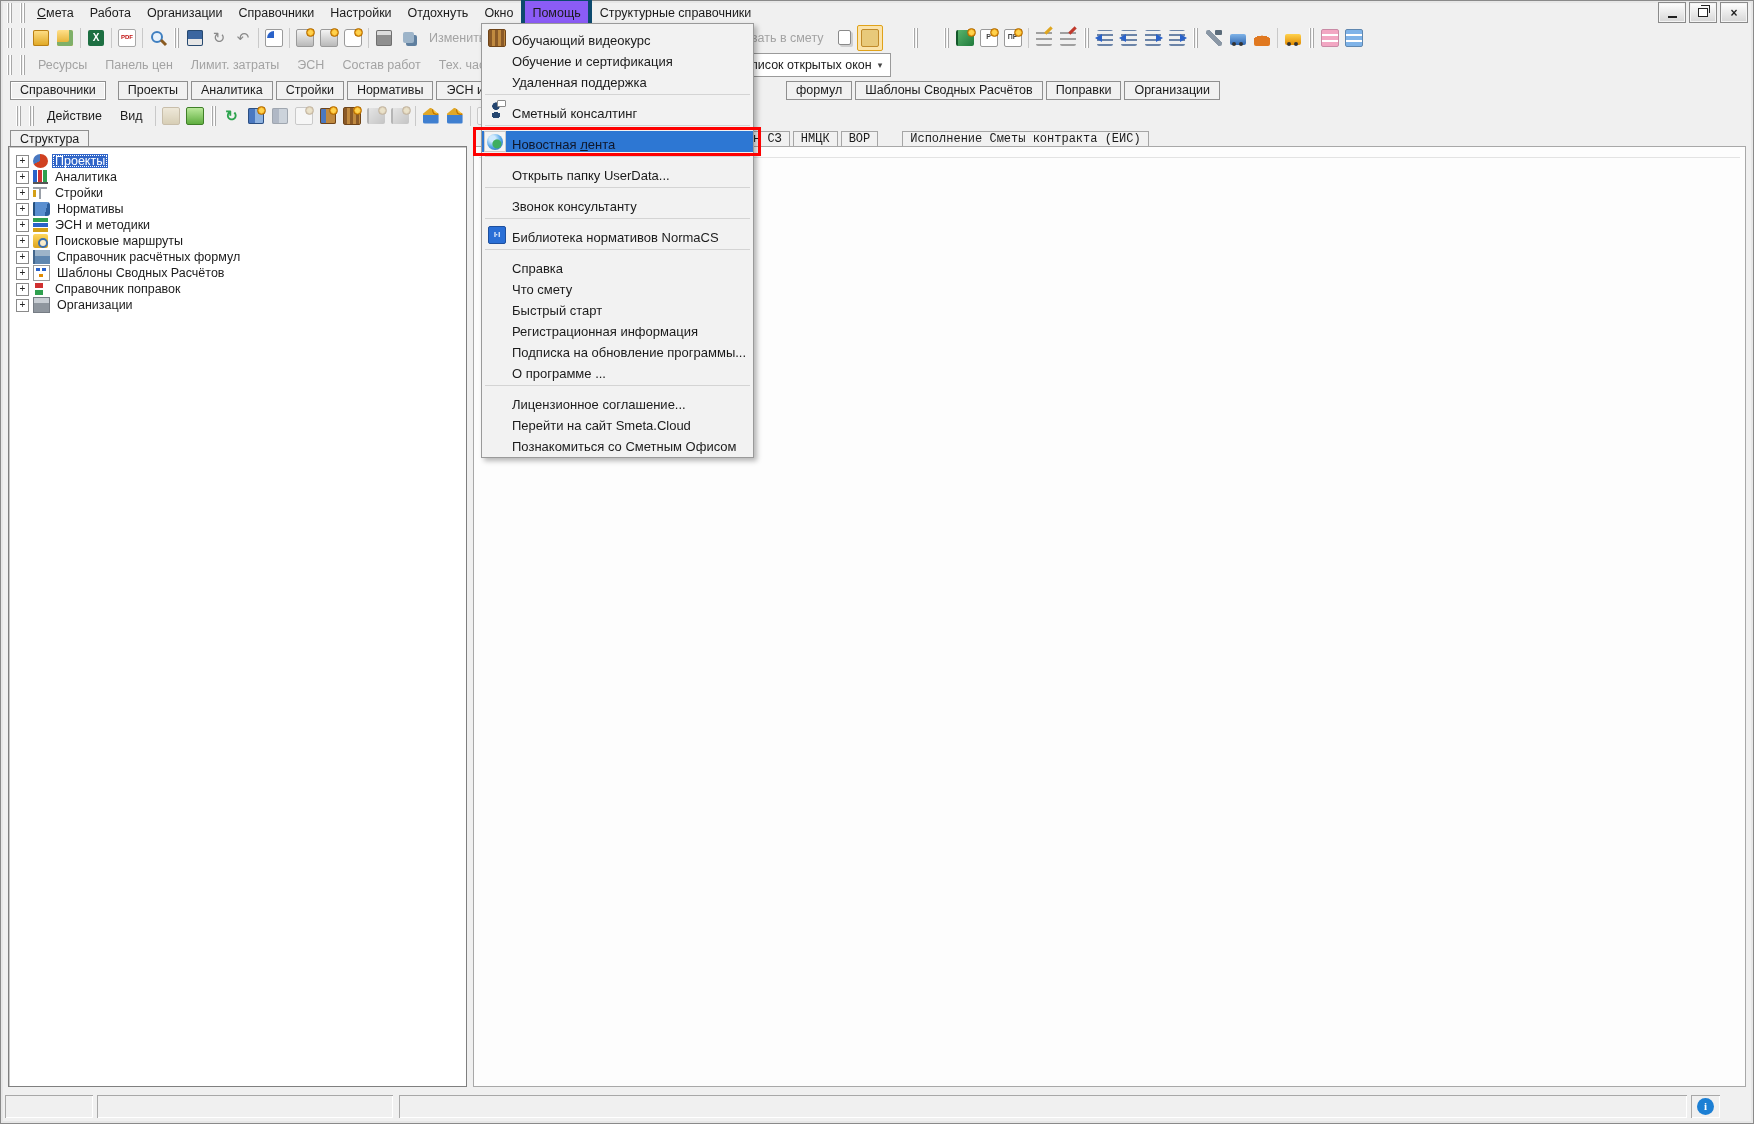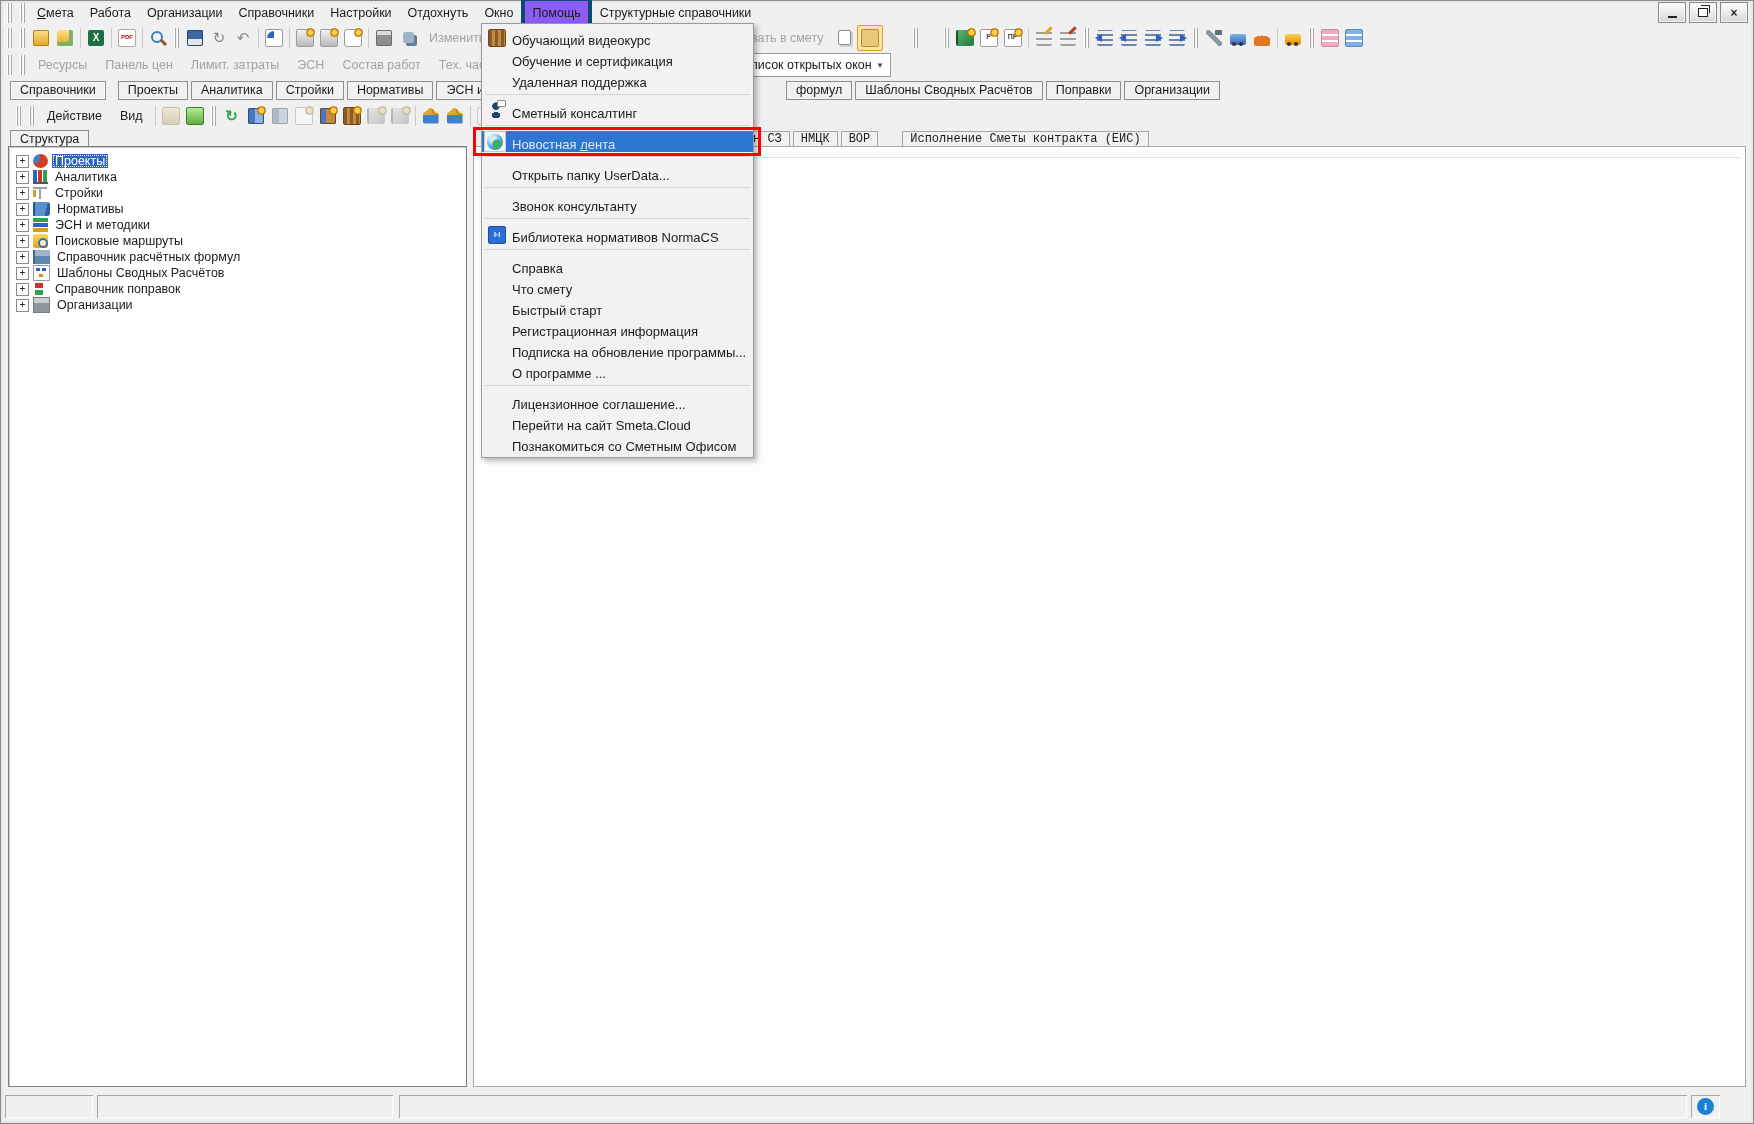--- a/index.html
+++ b/index.html
@@ -115,21 +115,21 @@
   .i-templates::after{content:"";position:absolute;left:2px;top:2px;width:4px;height:3px;background:#2a62c9;box-shadow:6px 0 0 #2a62c9,3px 6px 0 #e08a00;}
   .i-corr::before{content:"";position:absolute;left:2px;top:1px;width:8px;height:5px;background:#d03030;}
   .i-corr::after{content:"";position:absolute;left:2px;bottom:1px;width:8px;height:5px;background:#2fa04f;}
   .i-org{background:linear-gradient(180deg,#c9ced4 0 5px,#8f969e 5px 14px);border:1px solid #767c84;}
   
   .dropdown{position:absolute;left:481px;top:23px;width:271px;background:#f2f2f2;border:1px solid #9a9a9a;
             box-shadow:3px 3px 5px rgba(0,0,0,.28);z-index:100;padding:3px 0;}
   .menu-item{height:21px;display:flex;align-items:flex-end;padding-left:30px;font-size:13px;position:relative;white-space:nowrap;}
   .menu-sep{height:1px;background:#d4d4d4;margin:4px 3px 5px 3px;}
   .mi-icon{position:absolute;left:6px;top:2px;width:16px;height:16px;border-radius:2px;}
-  .hl-item{background:#2d77d3;color:#e5e5e5;}
+  .hl-item{background:#2d77d3;color:#0f172a;}
   .mi-iconbox{position:absolute;left:2px;top:0;width:22px;height:21px;background:#f4f4f4;border:1px solid #c9c9c9;
               display:flex;align-items:center;justify-content:center;box-sizing:border-box;}
   .i-globe{width:16px;height:16px;border-radius:50%;
            background:radial-gradient(circle at 62% 62%,#3fae5f 0 4px,transparent 5px),
                       radial-gradient(circle at 35% 30%,#cfeaff 0 3px,#58a8e8 8px,#2b6db5 14px);}
   .i-person{background:radial-gradient(circle at 50% 26%,#24456f 0 3.5px,transparent 4px),
             radial-gradient(ellipse 7px 5px at 50% 82%,#24456f 0 60%,transparent 61%);}
   .i-person::after{content:"";position:absolute;right:-2px;top:-2px;width:7px;height:5px;border:1px solid #8a8a8a;background:#fff;border-radius:1px;}
   .i-normacs{background:#2a6fd6;color:#fff;font-weight:bold;font-size:7px;line-height:15px;text-align:center;border:1px solid #1d4f9e;}
   .redbox{position:absolute;left:-9px;right:-8px;top:-4px;bottom:-4px;border:3px solid #fe0000;pointer-events:none;}

